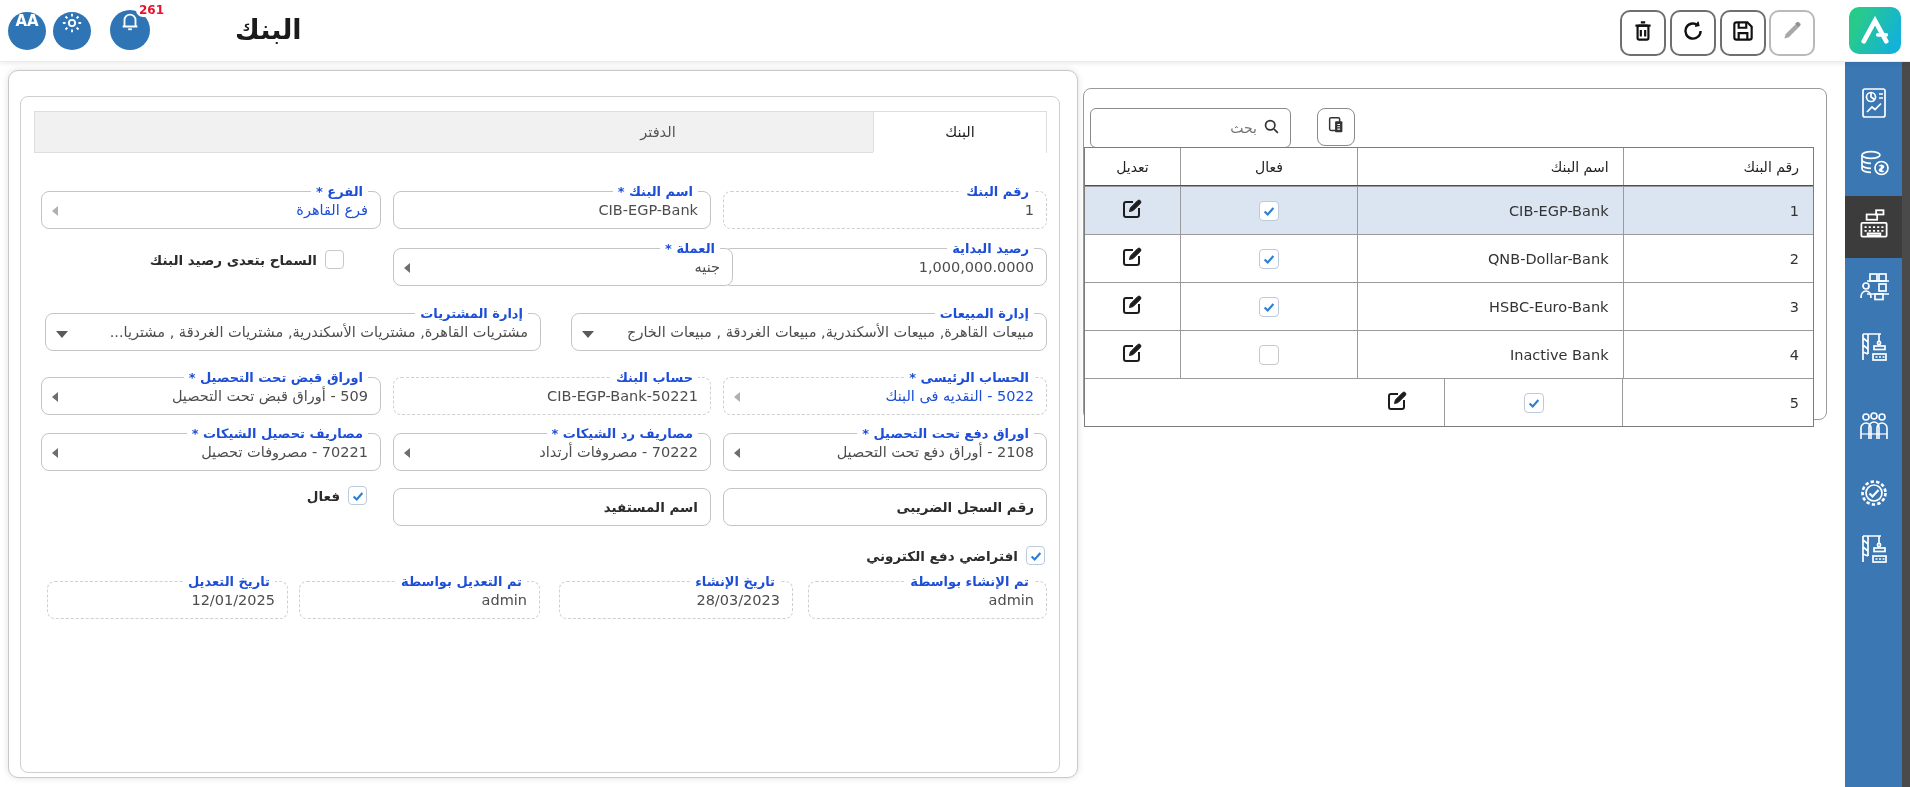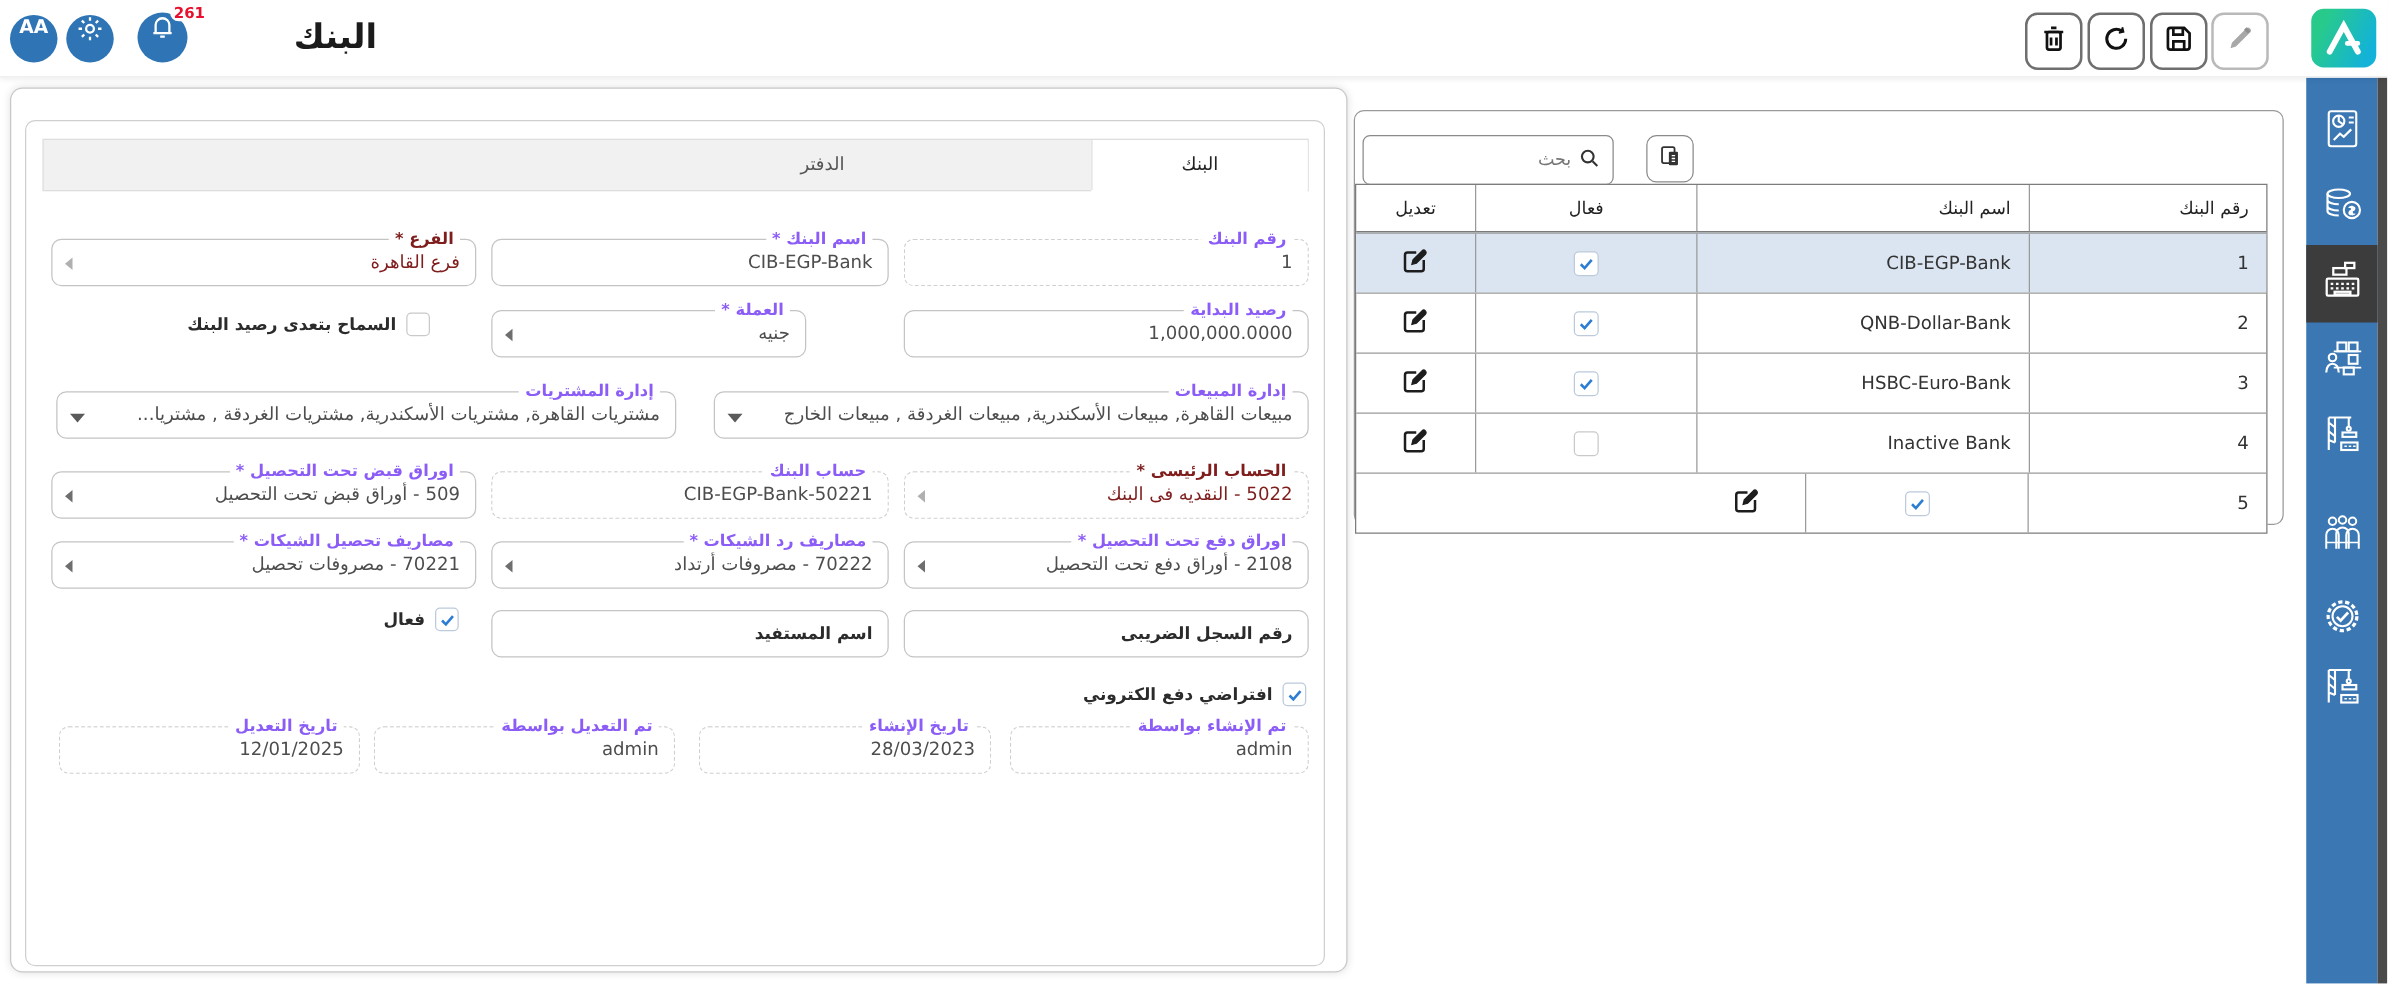--- a/index.html
+++ b/index.html
@@ -34,22 +34,22 @@
                  border:1px solid #cfcfcf; border-radius:8px; background:#fff; }
   
   .tabbar { position:absolute; left:13px; top:14px; width:1013px; height:42px;
             background:#f1f1f1; border:1px solid #dedede; display:flex; }
   .tab { height:100%; display:flex; align-items:center; justify-content:center; font-size:14.5px; color:#555; cursor:pointer; }
   .tab.active { background:#fff; color:#222; border-left:1px solid #dedede; box-shadow:0 2px 0 0 #ffffff; }
   
   .field { position:absolute; height:38px; border:1px solid #c4c4c4; border-radius:8px; background:#fff; }
   .field.readonly { border-style:dashed; border-color:#cfcfcf; }
   .flabel { position:absolute; top:-9px; right:12px; background:#fff; padding:0 5px;
-            font-size:13px; font-weight:bold; color:#8b5cf6; white-space:nowrap; line-height:17px; }
-  .field.dim .flabel, .field.dim .fvalue { color:#7f1d1d; }
+            font-size:13px; font-weight:bold; color:#1d4ed8; white-space:nowrap; line-height:17px; }
+  .field.dim .flabel, .field.dim .fvalue { color:#1d4ed8; }
   .fvalue { display:block; line-height:36px; padding:0 12px; font-size:14.5px; color:#4d4d4d;
             white-space:nowrap; overflow:hidden; }
   .fvalue.has-caret { padding-left:26px; }
   .flabel-in { display:block; line-height:36px; padding:0 12px; font-size:13.5px; font-weight:bold; color:#2b2b2b; }
   .caret-left { position:absolute; left:10px; top:14px; width:0; height:0;
                 border:5px solid transparent; border-right:6px solid #6e6e6e; border-left:none; }
   .caret-down { position:absolute; left:10px; top:17px; width:0; height:0;
                 border:6px solid transparent; border-top:7px solid #5a5a5a; border-bottom:none; }
   .field.dim .caret-left { border-right-color:#b0b0b0; }
   
@@ -266,21 +266,21 @@
       <div class="field dim" style="left:20px; top:94px; width:340px;">
         <span class="flabel">الفرع *</span>
         <span class="fvalue has-caret">فرع القاهرة</span>
         <span class="caret-left"></span>
       </div>
 
       <div class="field" style="left:702px; top:151px; width:324px;">
         <span class="flabel">رصيد البداية</span>
         <span class="fvalue">1,000,000.0000</span>
       </div>
-      <div class="field" style="left:372px; top:151px; width:252px;">
+      <div class="field" style="left:372px; top:151px; width:340px;">
         <span class="flabel">العملة *</span>
         <span class="fvalue has-caret">جنيه</span>
         <span class="caret-left"></span>
       </div>
       <div class="cb-row" style="right:715px; top:153px;">
         <span class="cb">
           <svg width="14" height="14" viewBox="0 0 16 16">
               <path d="M3 8.5l3.5 3.5L13 4.5" stroke="#2d7dd2" stroke-width="2.4" fill="none"></path>
             </svg>
         </span>

